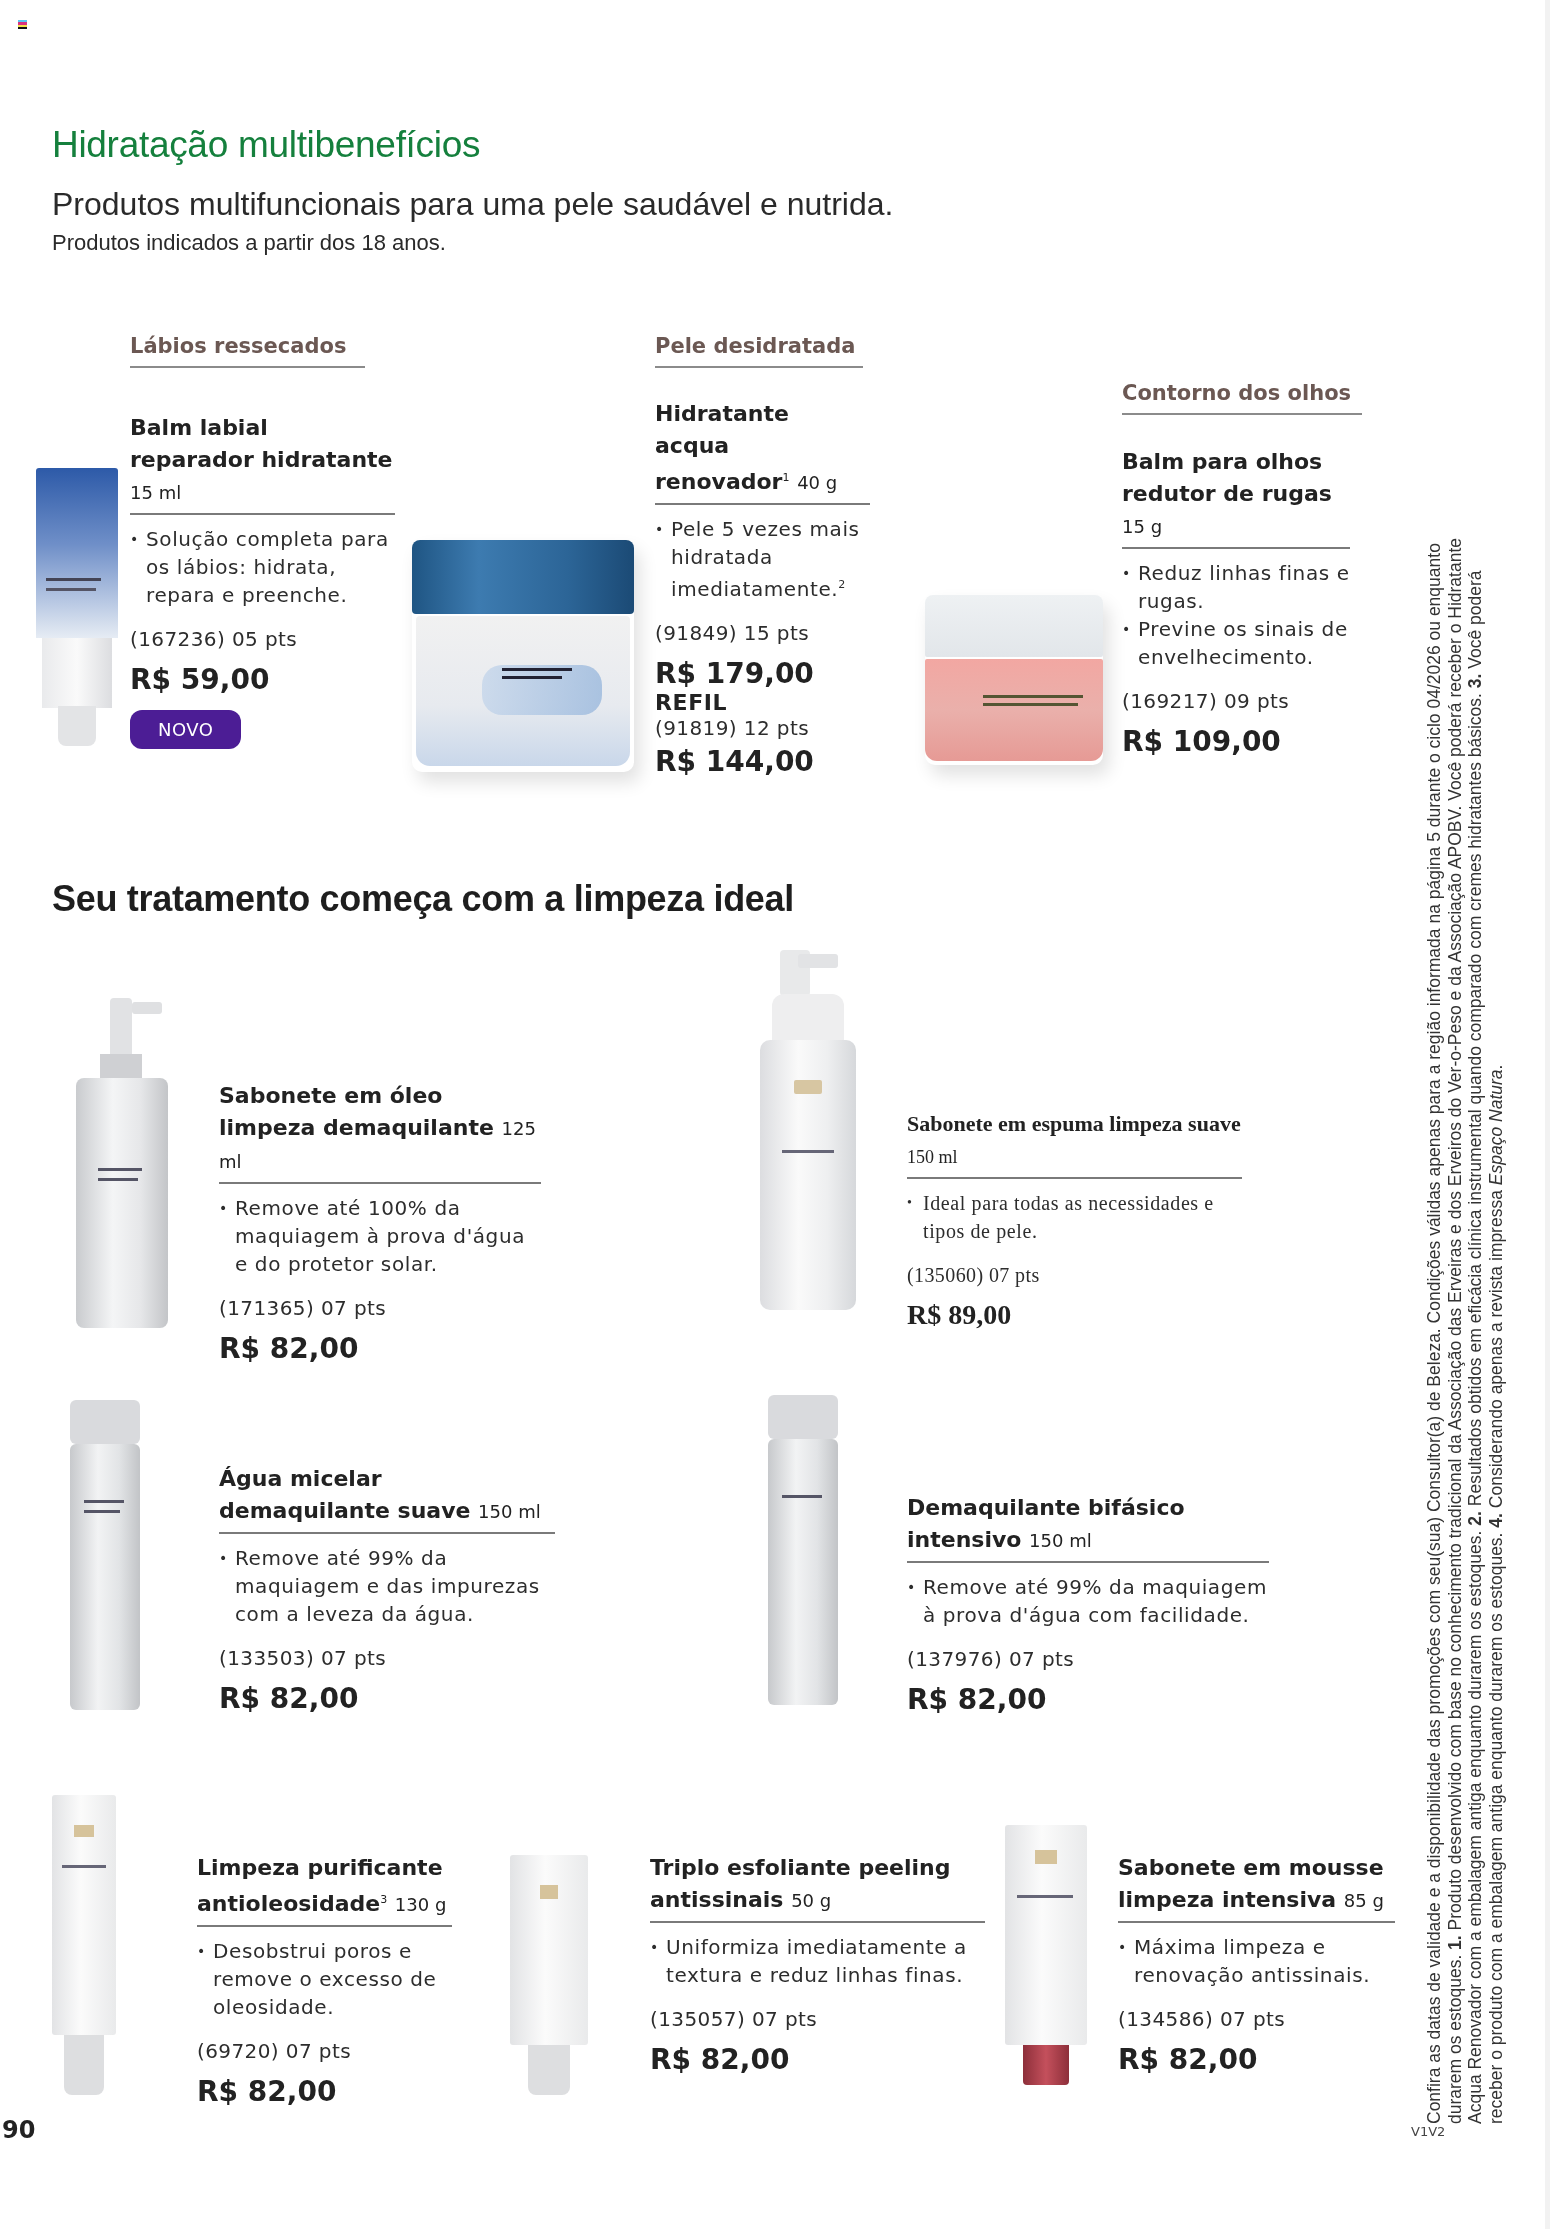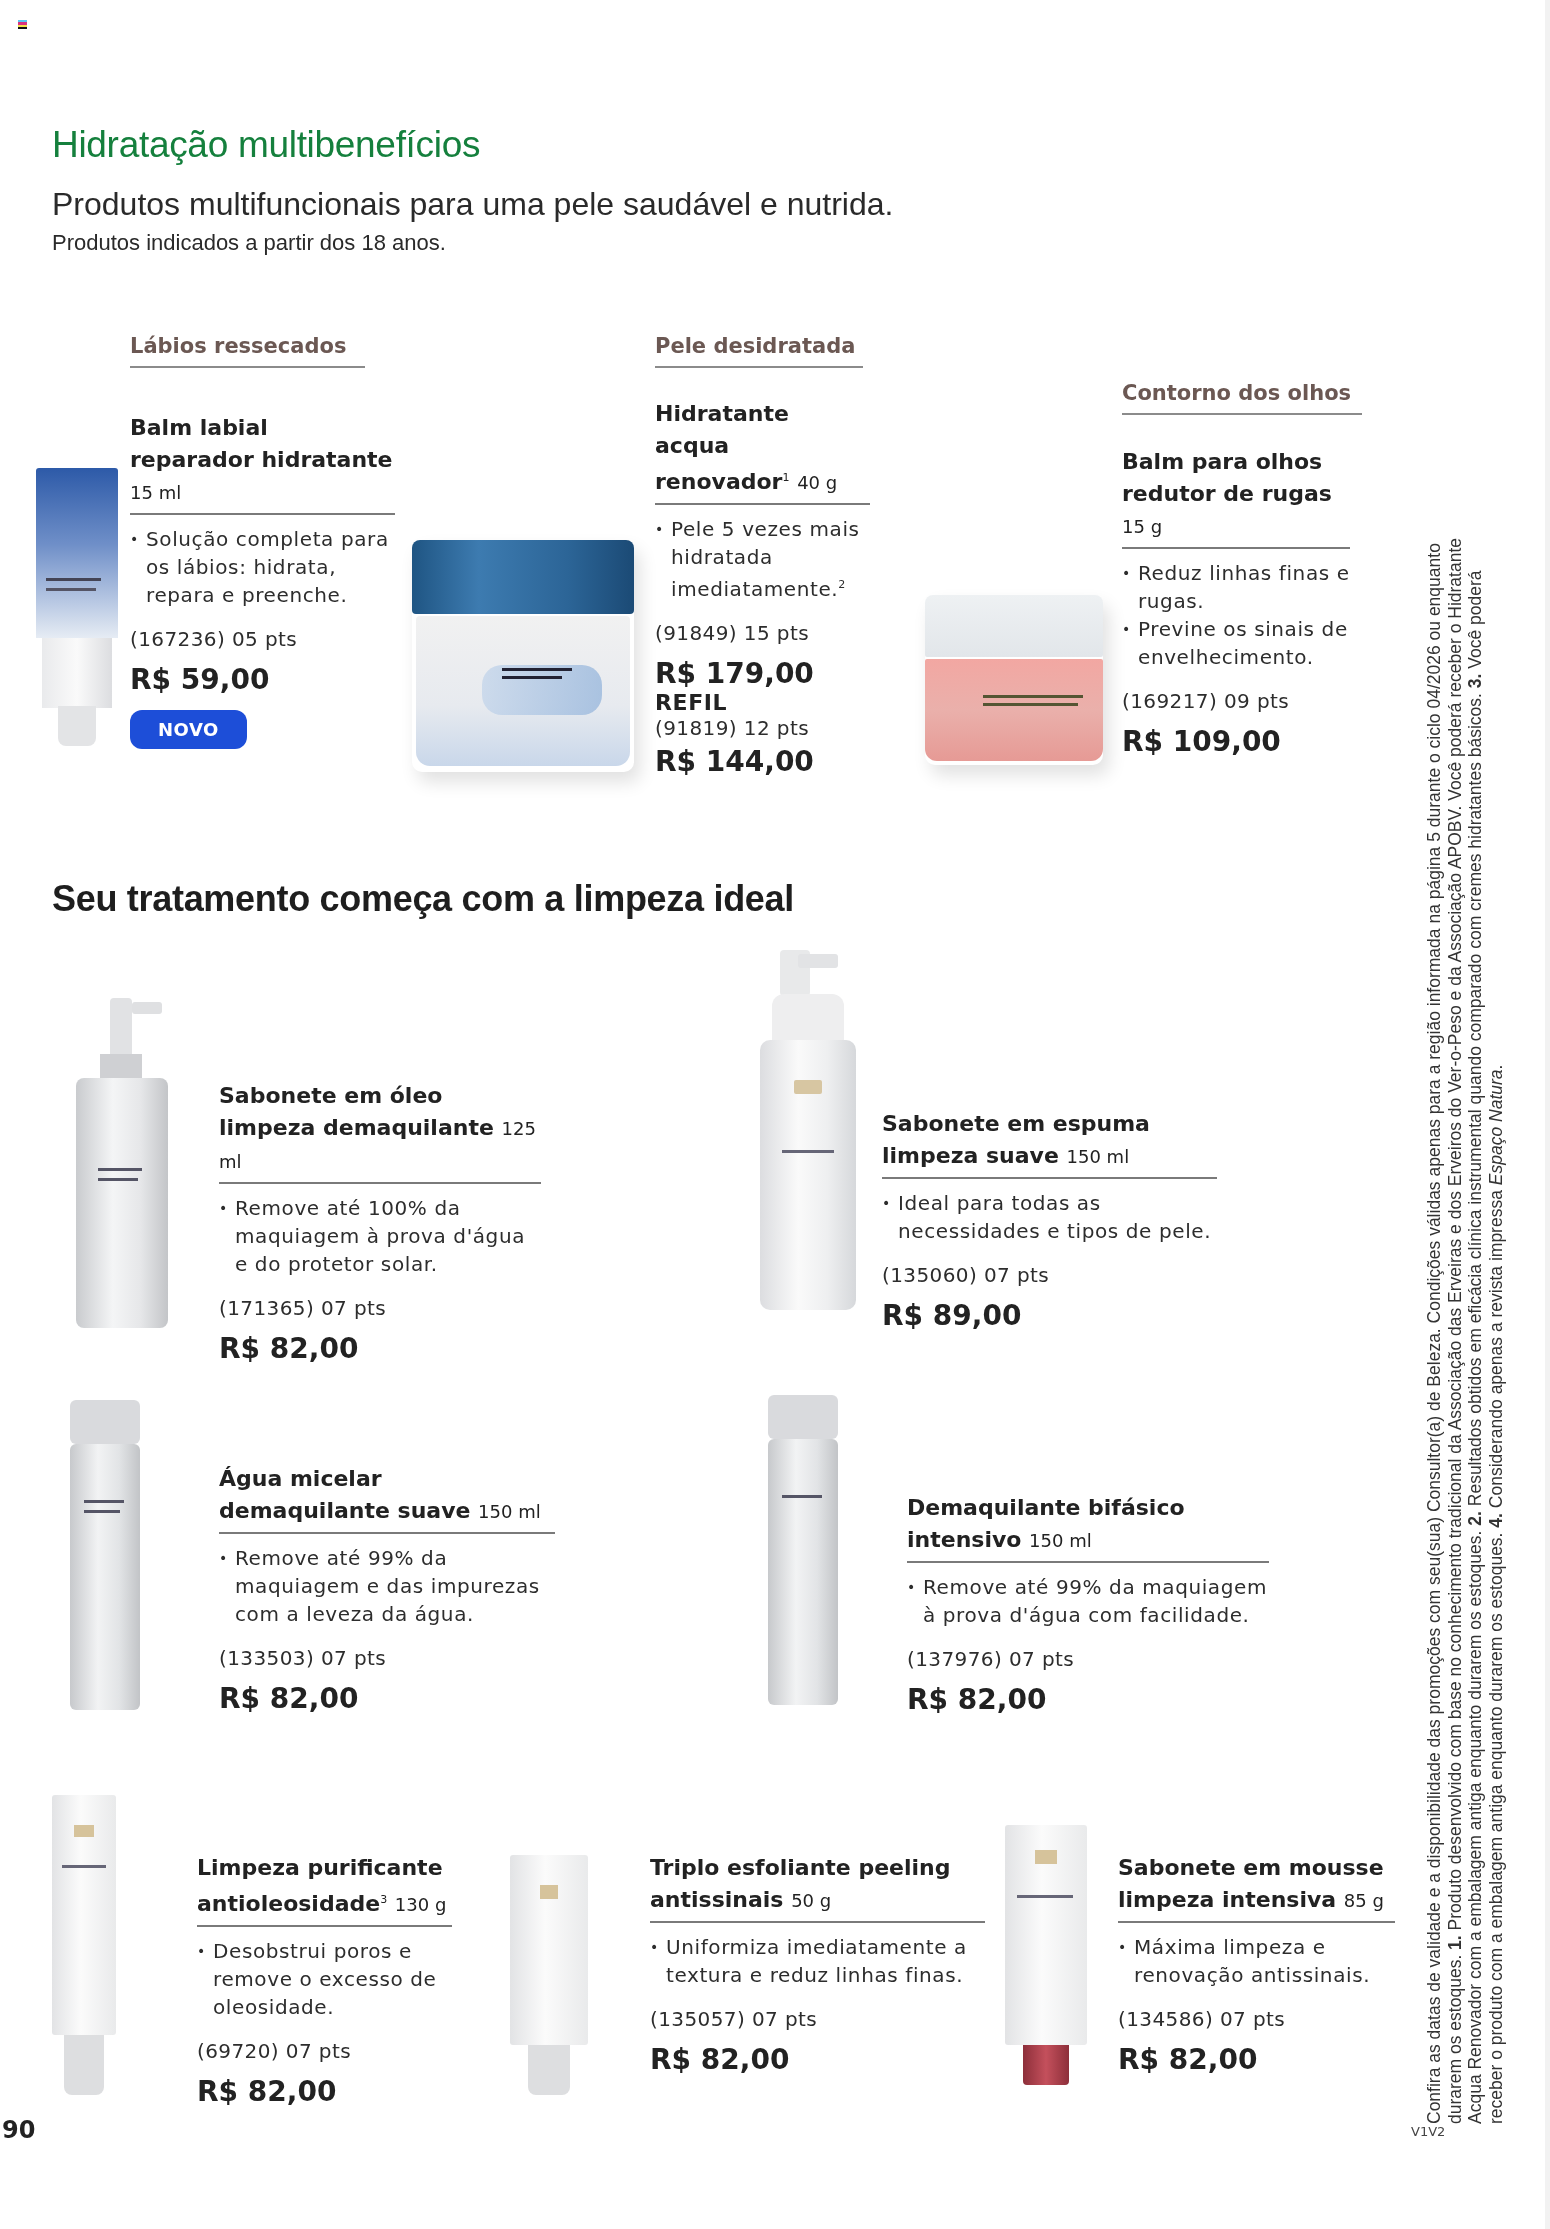--- a/index.html
+++ b/index.html
@@ -18,21 +18,21 @@
   .prod .name sup{font-weight:400;font-size:11px;}
   .prod ul{list-style:none;margin:10px 0 0 0;padding:0;}
   .prod li{position:relative;padding-left:16px;line-height:28px;letter-spacing:0.6px;}
   .prod li::before{content:"•";position:absolute;left:0;top:0;font-size:14px;}
   .prod li sup{font-size:11px;}
   .prod .code{margin-top:16px;line-height:28px;letter-spacing:0.4px;}
   .prod .price{margin-top:10px;font-weight:700;font-size:28px;color:#222;}
   .prod .refil{margin-top:0;font-weight:700;font-size:22px;color:#222;letter-spacing:0.6px;}
   .prod .code2{line-height:26px;letter-spacing:0.4px;}
   .prod .price2{font-weight:700;font-size:28px;color:#222;margin-top:4px;}
-  .badge{display:inline-block;margin-top:14px;background:#1d4ed8;color:#fff;font-weight:700;font-size:18px;padding:9px 28px;border-radius:12px;letter-spacing:0.5px;}
+  .badge{display:inline-block;margin-top:14px;background:#4c1d95;color:#fff;font-weight:400;font-size:18px;padding:9px 28px;border-radius:12px;letter-spacing:0.5px;}
   .img{position:absolute;}
   .shadow{box-shadow:6px 10px 18px rgba(0,0,0,0.12);}
   .disclaimer{left:1424px;top:2124px;width:1900px;transform-origin:0 0;transform:rotate(-90deg);font-family:"Liberation Sans",sans-serif;font-size:17.5px;line-height:20.5px;color:#333;}
   .disclaimer b{font-weight:700;}
   .pagenum{left:2px;top:2116px;font-weight:700;font-size:24px;color:#222;}
   .ver{left:1382px;top:2124px;font-size:13px;color:#444;margin-left:29px;}
   .edge{left:1545px;top:0;width:5px;height:2229px;background:#f2f2f2;}
 </style>
 </head>
 <body>
@@ -163,21 +163,21 @@
 
 <div class="abs prod" style="left:219px;top:1080px;width:322px;">
   <div class="name"><span>Sabonete em óleo limpeza demaquilante</span> <span class="size">125 ml</span></div>
   <ul>
       <li>Remove até 100% da maquiagem à prova d'água e do protetor solar.</li>
     </ul>
   <div class="code">(171365) 07 pts</div>
   <div class="price">R$ 82,00</div>
 </div>
 
-<div class="abs prod" style="left:882px;top:1108px;width:335px;">
+<div class="abs prod" style="left:907px;top:1108px;width:335px;font-family:Liberation Serif, serif;">
   <div class="name"><span>Sabonete em espuma limpeza suave</span> <span class="size">150 ml</span></div>
   <ul>
       <li>Ideal para todas as necessidades e tipos de pele.</li>
     </ul>
   <div class="code">(135060) 07 pts</div>
   <div class="price">R$ 89,00</div>
 </div>
 
 <div class="abs prod" style="left:219px;top:1463px;width:336px;">
   <div class="name"><span>Água micelar demaquilante suave</span> <span class="size">150 ml</span></div>

